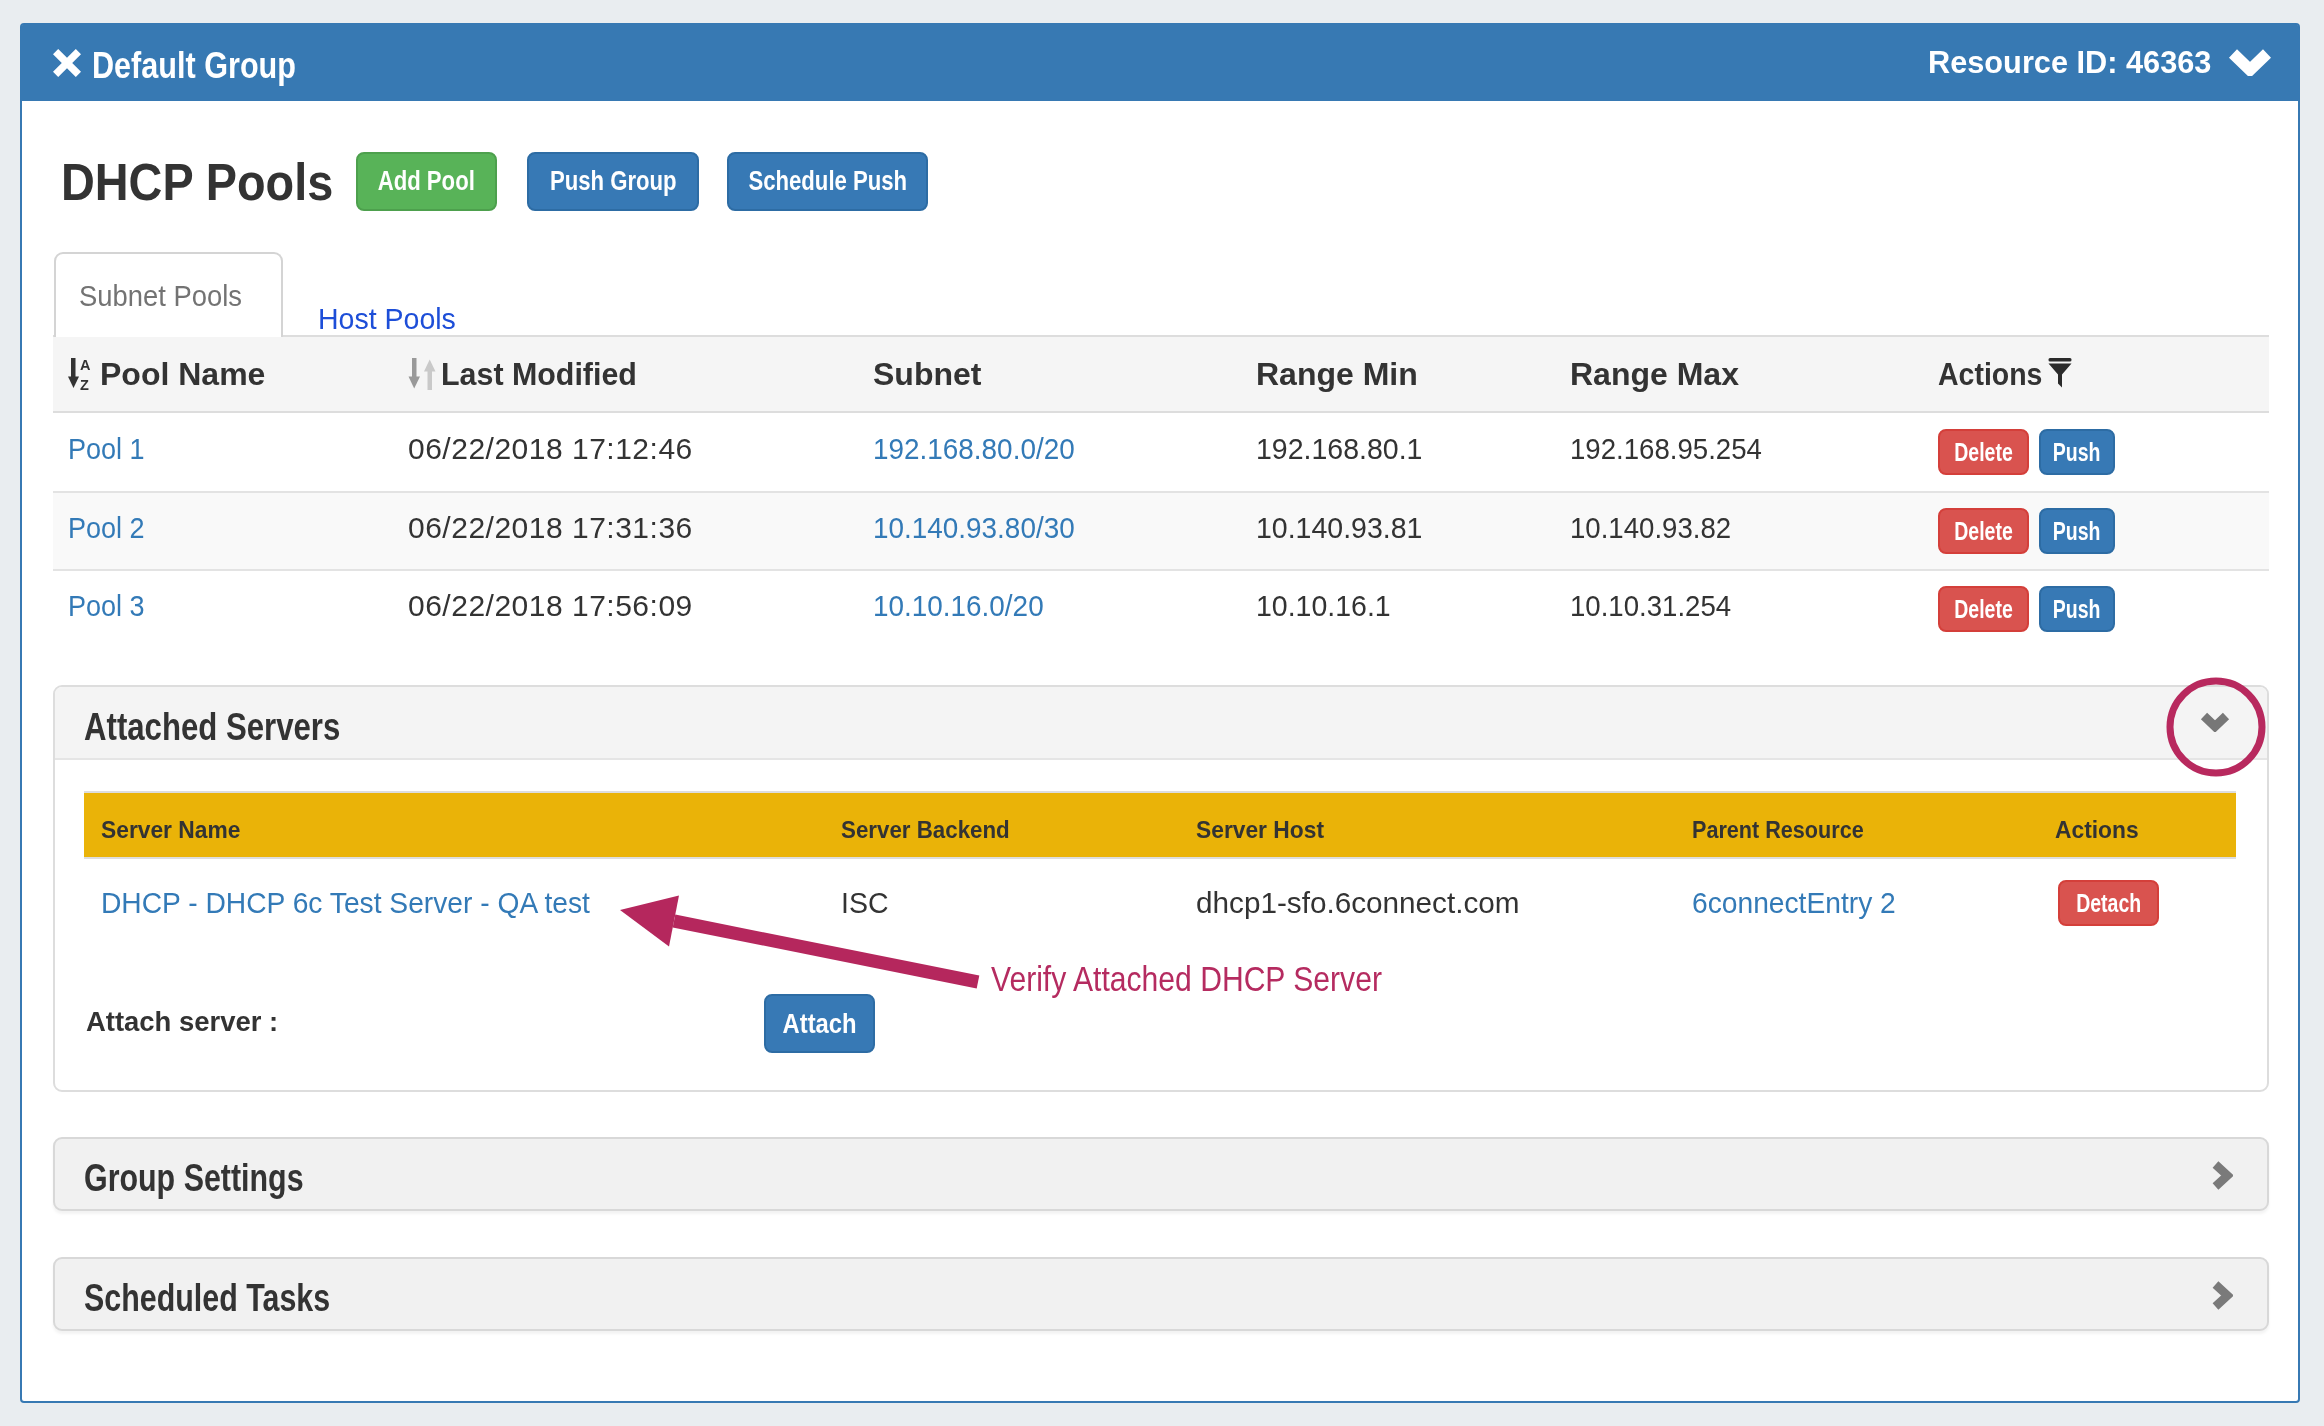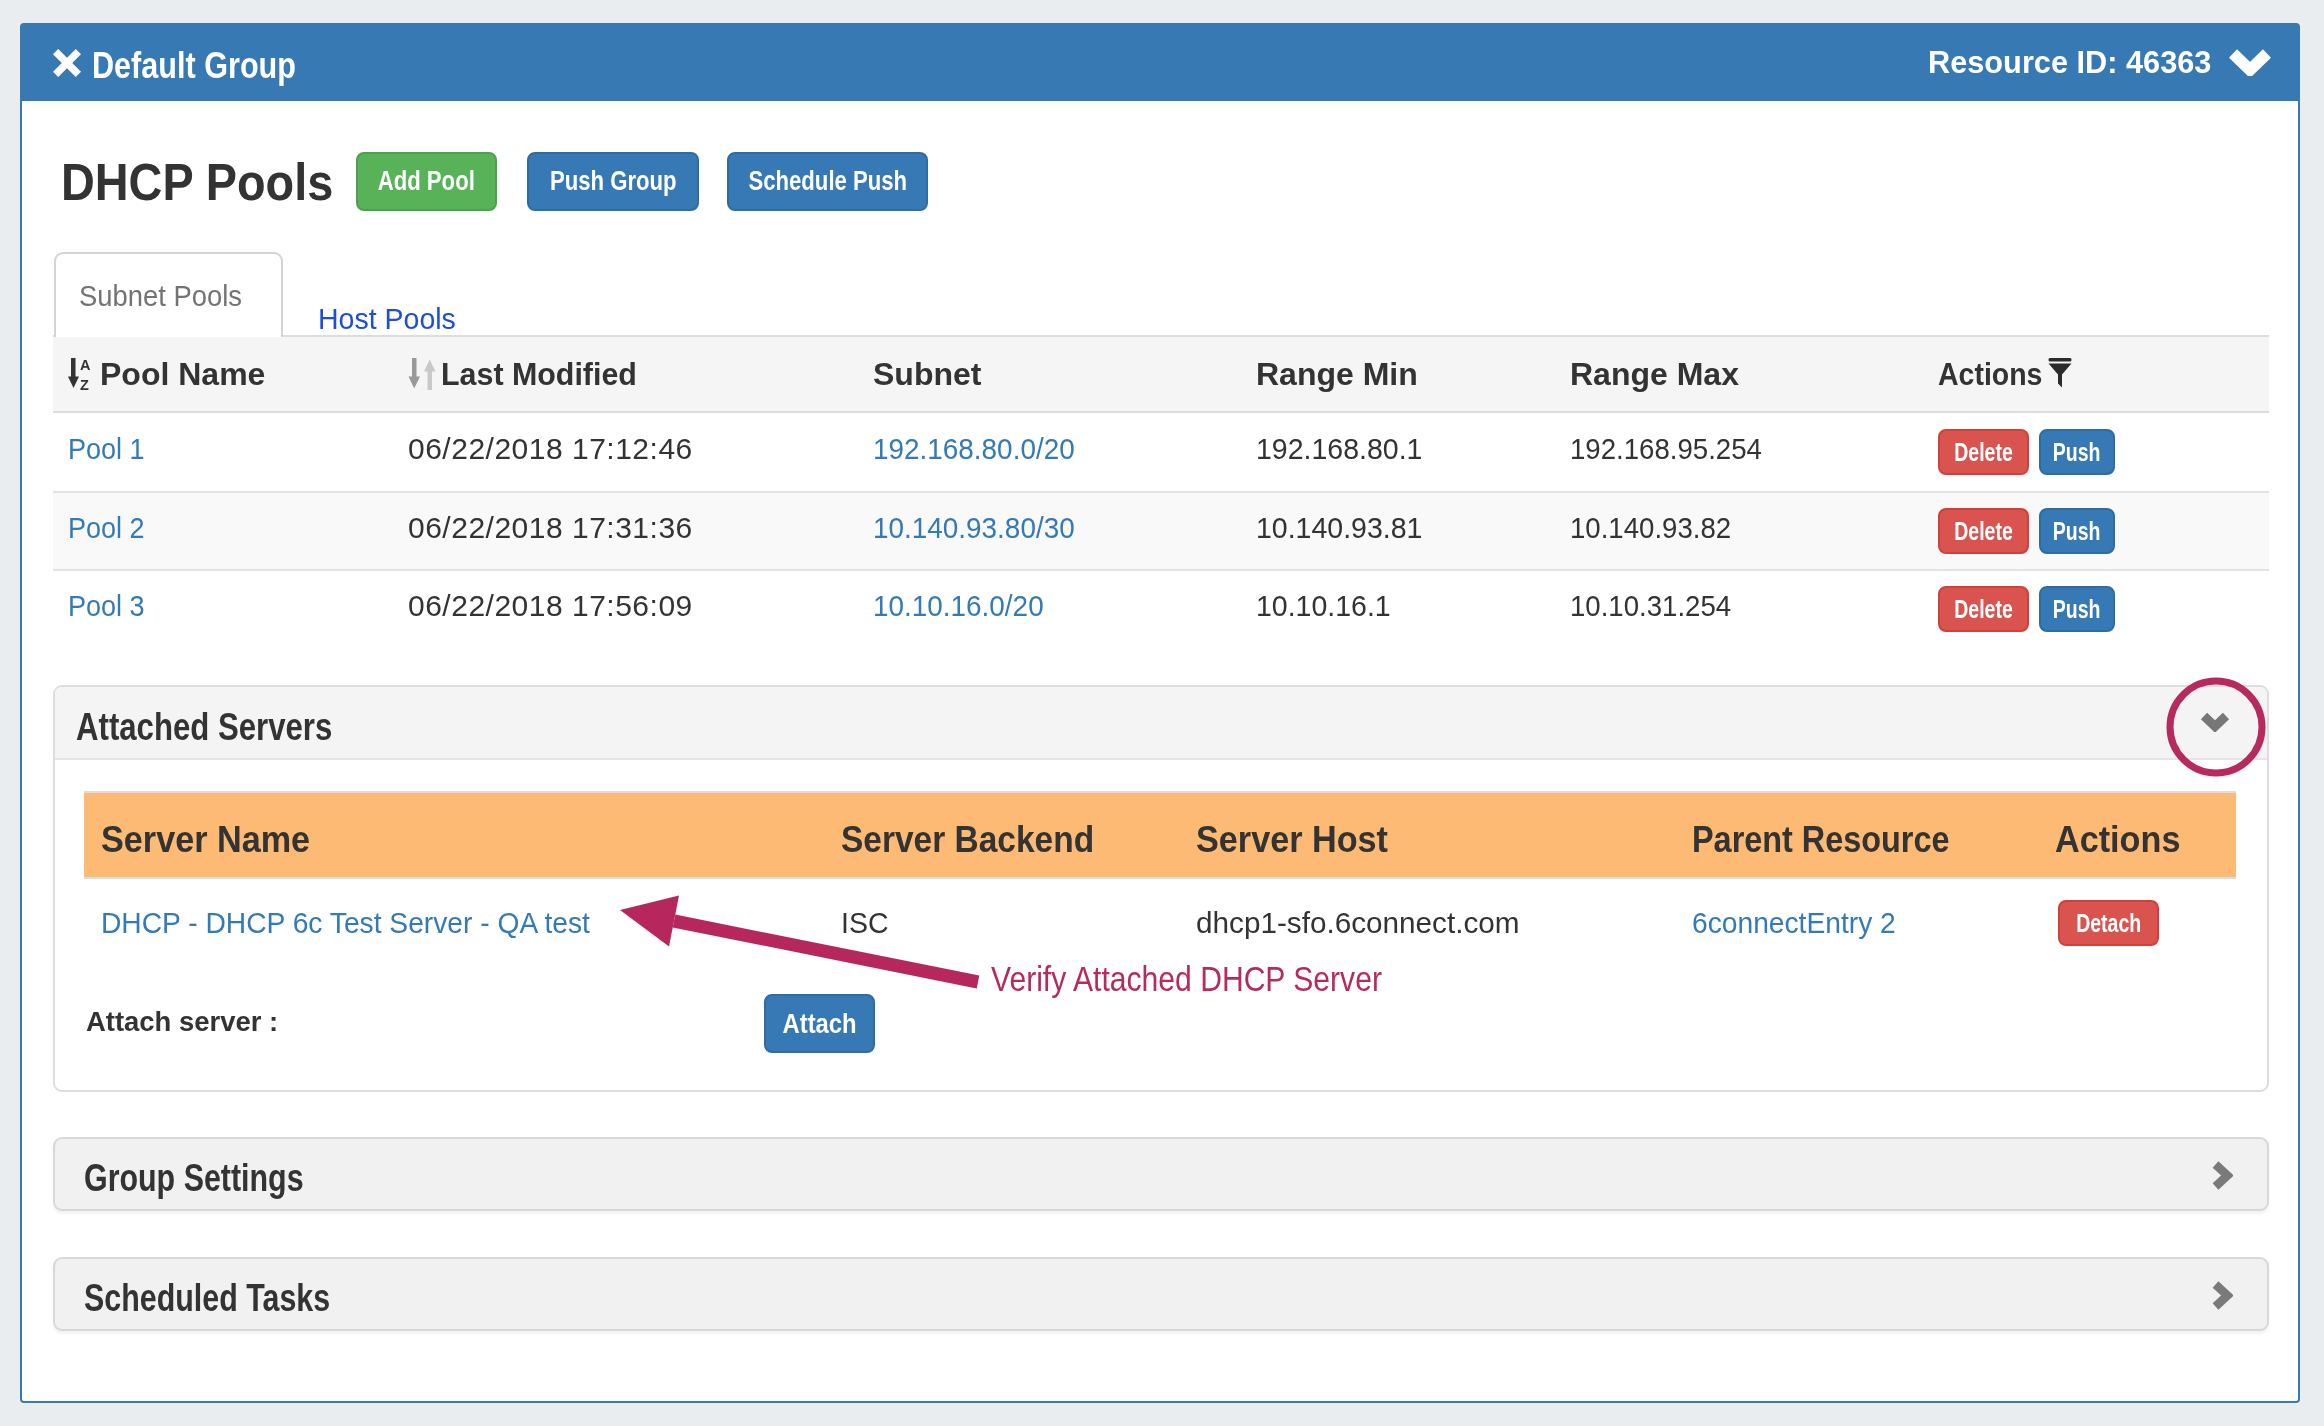--- a/index.html
+++ b/index.html
@@ -59,26 +59,26 @@
 .c1 { left:15px; } .c2 { left:355px; } .c3 { left:820px; } .c4 { left:1203px; } .c5 { left:1517px; } .c6 { left:1885px; }
 a.lnk { color:#337ab7; text-decoration:none; }
 .btn-sm { height:46px; font-size:25px; border-radius:8px; }
 .btn-sm .sx { transform:scaleX(0.78); }
 
 .attached {
   position:absolute; left:31px; top:660px; width:2216px; height:407px;
   background:#fff; border:2px solid #ddd; border-radius:9px;
 }
 .att-head { position:absolute; left:0; top:0; width:2212px; height:73px; background:#f4f4f4; border-bottom:2px solid #e5e5e5; border-radius:7px 7px 0 0; }
-.att-head .t { position:absolute; left:21px; top:4px; line-height:73px; font-size:38px; font-weight:bold; color:#333; }
+.att-head .t { position:absolute; left:29px; top:4px; line-height:73px; font-size:38px; font-weight:bold; color:#333; }
 .att-head .t .sx { transform:scaleX(0.82); }
 .att-head > svg { position:absolute; right:36px; top:24px; }
 
 .itable { position:absolute; left:29px; top:104px; width:2152px; }
-.itable .ithead { position:relative; height:88px; background:#fdba74; border-top:2px solid #ddd; border-bottom:2px solid #ddd; font-weight:bold; font-size:36px; }
+.itable .ithead { position:relative; height:68px; background:#eab308; border-top:2px solid #ddd; border-bottom:2px solid #ddd; font-weight:bold; font-size:24px; }
 .ithead .cell > .sx { position:relative; top:5px; transform:scaleX(0.95); }
 .itable .irow { position:relative; height:88px; font-size:30px; }
 .ic1 { left:17px; } .ic2 { left:757px; } .ic3 { left:1112px; } .ic4 { left:1608px; } .ic5 { left:1971px; }
 
 .attach-label { position:absolute; left:31px; top:306px; height:54px; display:flex; align-items:center; font-size:28px; font-weight:bold; }
 .attach-label .sx { transform:scaleX(0.98); position:relative; top:2px; }
 .select {
   position:absolute; left:236px; top:312px; width:464px; height:54px;
   border:2px solid #ccc; border-radius:8px; background:#fff;
   display:flex; align-items:center; font-size:28px; color:#555; padding-left:19px;

